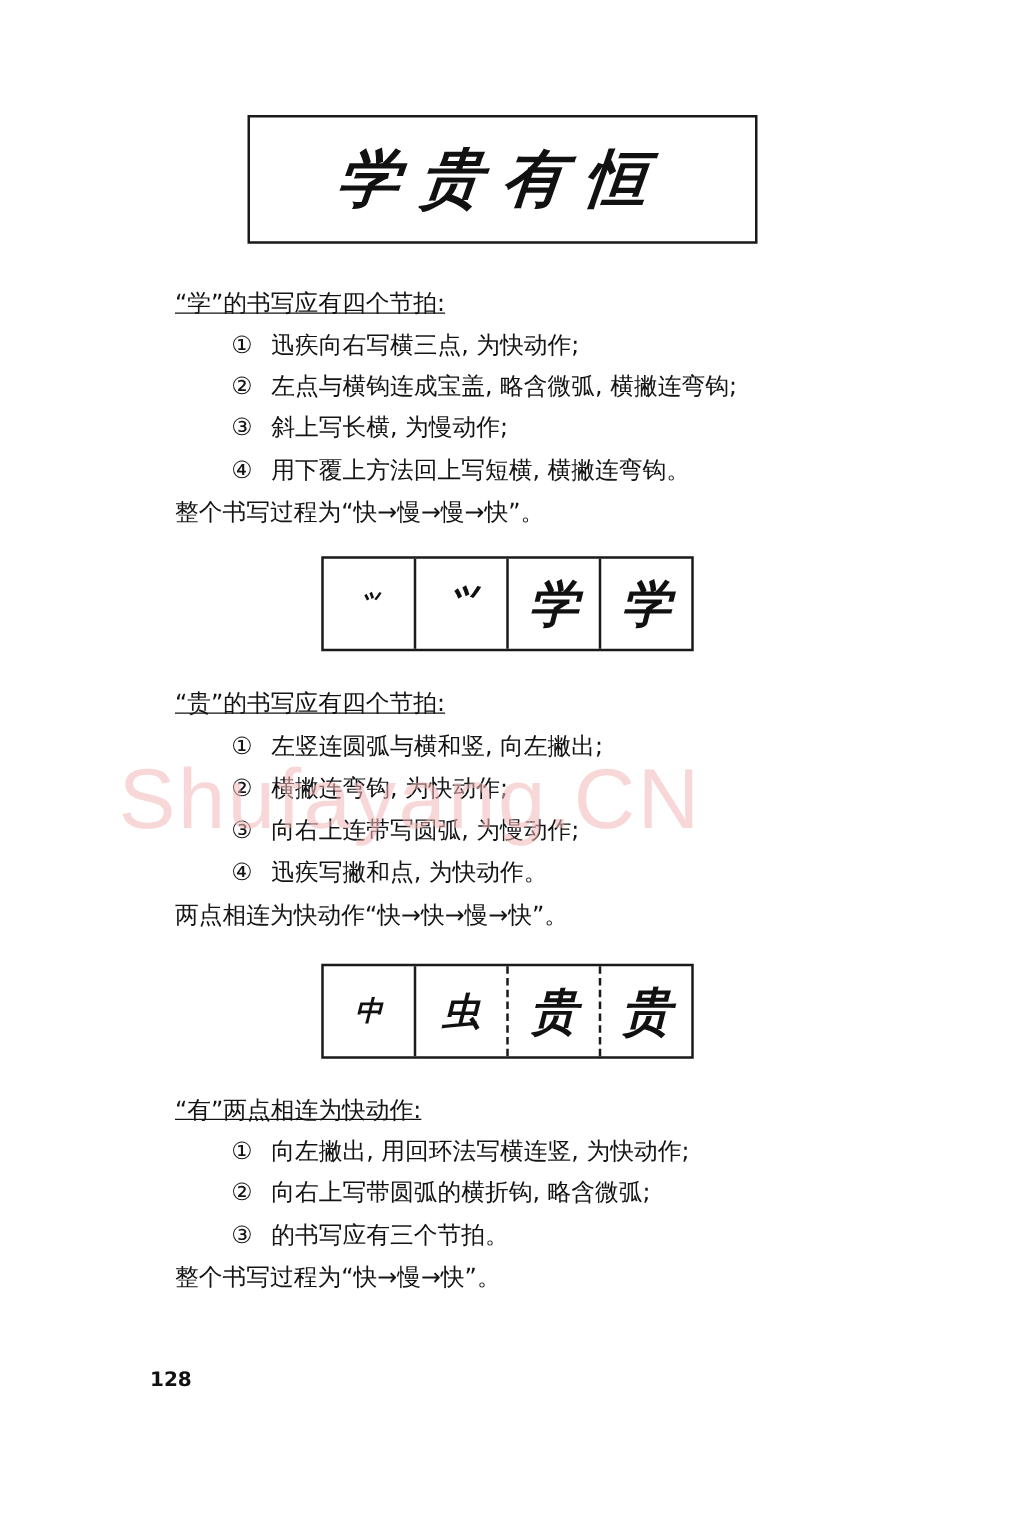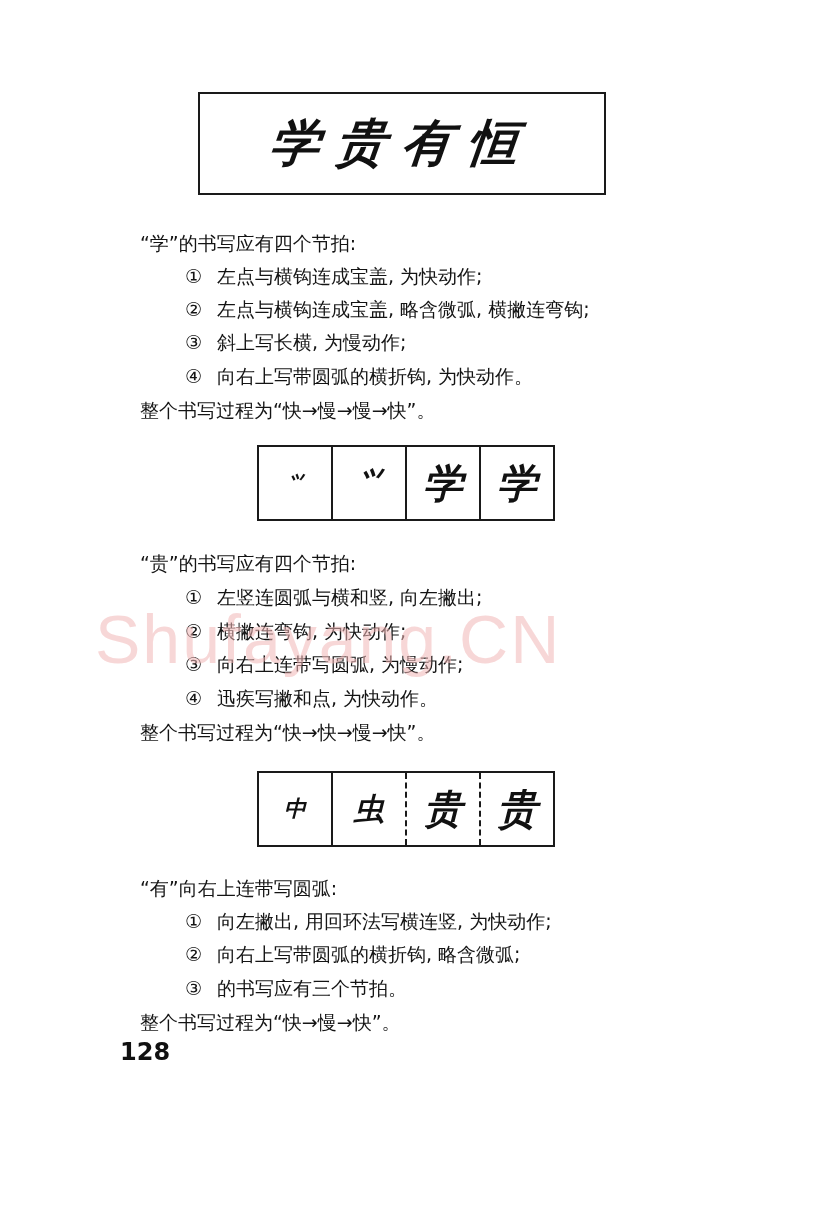--- a/index.html
+++ b/index.html
@@ -16,21 +16,21 @@
   .title-text {
     font-family: "DejaVu Serif", "Liberation Serif", serif;
     font-size: 50px; letter-spacing: 16px; font-style: italic; font-weight: bold;
     color: #111;
     transform: skewX(-6deg);
   }
   .line {
     position: absolute; font-size: 19px; line-height: 24px; white-space: nowrap;
     color: #141414;
   }
-  .heading { left: 140px; }
+  .heading { left: 140px; text-decoration: underline; }
   .item { left: 185px; }
   .item .num { display: inline-block; width: 32px; }
   .summary { left: 140px; }
   .stroke-row {
     position: absolute; left: 257px; width: 298px; height: 76px;
     border: 2px solid #1a1a1a; box-sizing: border-box;
     display: flex;
   }
   .cell {
     flex: 1; border-right: 2px solid #1a1a1a;
@@ -39,61 +39,61 @@
     font-style: italic; font-weight: bold; color: #111;
   }
   .cell:last-child { border-right: none; }
   .cell.dashed { border-right-style: dashed; }
   .watermark {
     position: absolute; left: 95px; top: 600px;
     font-family: "Liberation Sans", sans-serif; font-size: 68px;
     color: #f2b8b8; opacity: 0.55; letter-spacing: 2px; pointer-events: none;
   }
   .page-num {
-    position: absolute; left: 120px; top: 1038px;
-    font-family: "DejaVu Sans", sans-serif; font-weight: bold; font-size: 24px;
+    position: absolute; left: 120px; top: 1094px;
+    font-family: "DejaVu Sans", sans-serif; font-weight: bold; font-size: 16px;
     color: #111;
   }
 </style>
 </head>
 <body>
 
 <div class="title-box">
   <span class="title-text">学贵有恒</span>
 </div>
 
 <div class="line heading" style="top:231px">“学”的书写应有四个节拍:</div>
-<div class="line item" style="top:264px"><span class="num">①</span><span>左点与横钩连成宝盖, 为快动作;</span></div>
+<div class="line item" style="top:264px"><span class="num">①</span><span>迅疾向右写横三点, 为快动作;</span></div>
 <div class="line item" style="top:297px"><span class="num">②</span><span>左点与横钩连成宝盖, 略含微弧, 横撇连弯钩;</span></div>
 <div class="line item" style="top:330px"><span class="num">③</span><span>斜上写长横, 为慢动作;</span></div>
-<div class="line item" style="top:364px"><span class="num">④</span><span>向右上写带圆弧的横折钩, 为快动作。</span></div>
+<div class="line item" style="top:364px"><span class="num">④</span><span>用下覆上方法回上写短横, 横撇连弯钩。</span></div>
 <div class="line summary" style="top:398px">整个书写过程为“快→慢→慢→快”。</div>
 
 <div class="stroke-row" style="top:445px">
   <div class="cell" style="font-size:18px">⺍</div>
   <div class="cell" style="font-size:28px">⺍</div>
   <div class="cell" style="font-size:40px">学</div>
   <div class="cell" style="font-size:40px">学</div>
 </div>
 
 <div class="line heading" style="top:551px">“贵”的书写应有四个节拍:</div>
 <div class="line item" style="top:585px"><span class="num">①</span><span>左竖连圆弧与横和竖, 向左撇出;</span></div>
 <div class="line item" style="top:619px"><span class="num">②</span><span>横撇连弯钩, 为快动作;</span></div>
 <div class="line item" style="top:652px"><span class="num">③</span><span>向右上连带写圆弧, 为慢动作;</span></div>
 <div class="line item" style="top:686px"><span class="num">④</span><span>迅疾写撇和点, 为快动作。</span></div>
-<div class="line summary" style="top:720px">整个书写过程为“快→快→慢→快”。</div>
+<div class="line summary" style="top:720px">两点相连为快动作“快→快→慢→快”。</div>
 
 <div class="stroke-row" style="top:771px">
   <div class="cell" style="font-size:22px">中</div>
   <div class="cell dashed" style="font-size:30px">虫</div>
   <div class="cell dashed" style="font-size:38px">贵</div>
   <div class="cell" style="font-size:40px">贵</div>
 </div>
 
-<div class="line heading" style="top:876px">“有”向右上连带写圆弧:</div>
+<div class="line heading" style="top:876px">“有”两点相连为快动作:</div>
 <div class="line item" style="top:909px"><span class="num">①</span><span>向左撇出, 用回环法写横连竖, 为快动作;</span></div>
 <div class="line item" style="top:942px"><span class="num">②</span><span>向右上写带圆弧的横折钩, 略含微弧;</span></div>
 <div class="line item" style="top:976px"><span class="num">③</span><span>的书写应有三个节拍。</span></div>
 <div class="line summary" style="top:1010px">整个书写过程为“快→慢→快”。</div>
 
 <div class="watermark">Shufayang.CN</div>
 
 <div class="page-num">128</div>
 
 </body></html>

